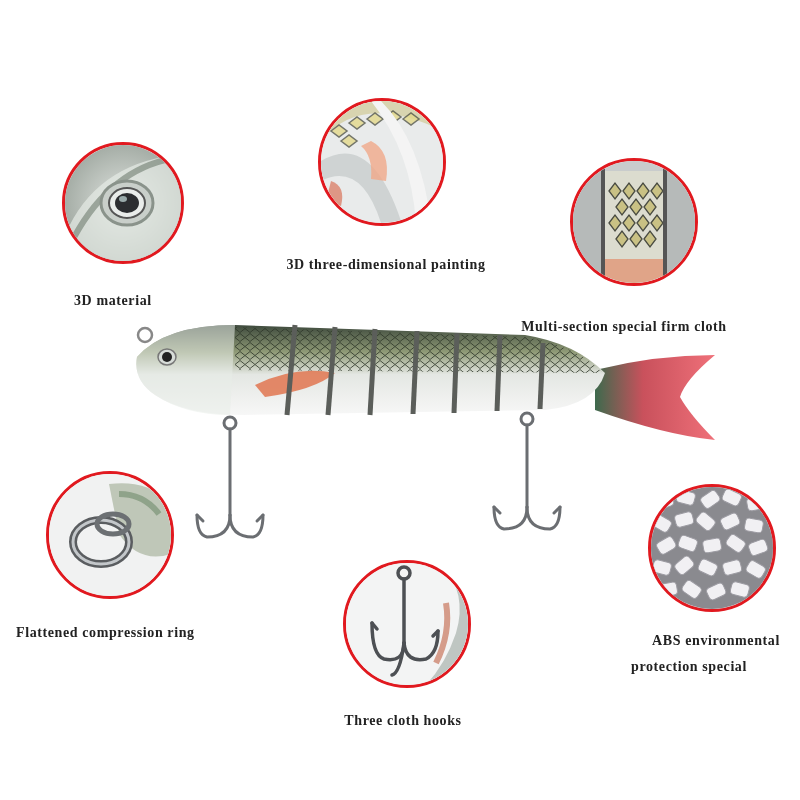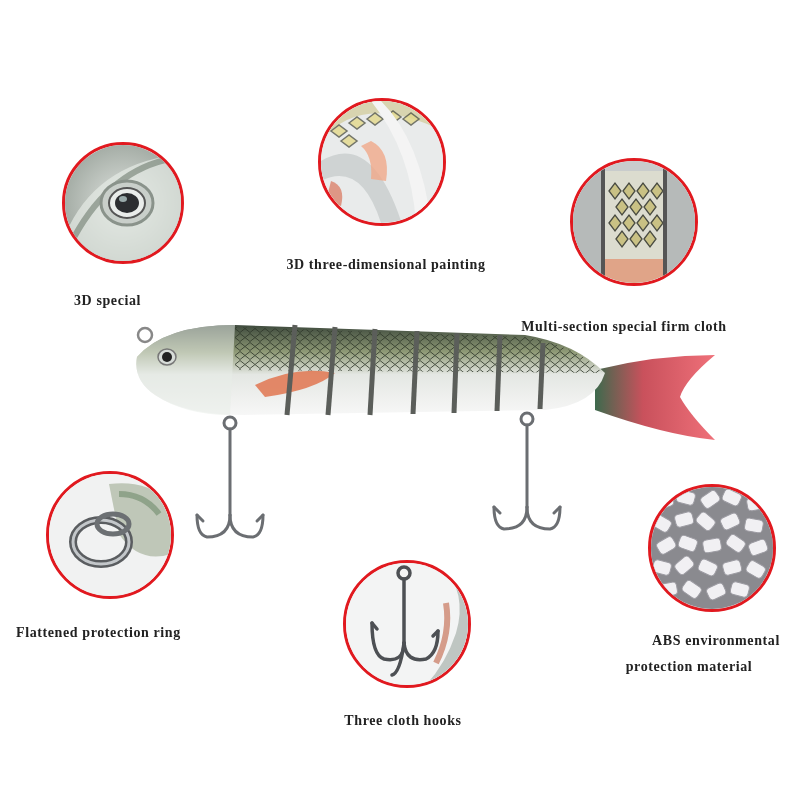--- a/index.html
+++ b/index.html
@@ -22,21 +22,21 @@
     </defs>
     <rect width="116" height="116" fill="url(#gEyeBg)"></rect>
     <path d="M0 90 Q30 20 110 10 L116 0 L116 116 L0 116Z" fill="#e6ebe6" opacity="0.7"></path>
     <path d="M5 100 Q40 30 100 15" stroke="#6f7d70" stroke-width="6" fill="none" opacity="0.6"></path>
     <ellipse cx="62" cy="58" rx="26" ry="22" fill="#c9cfca" stroke="#8a938b" stroke-width="3"></ellipse>
     <ellipse cx="62" cy="58" rx="18" ry="15" fill="#e9ecea" stroke="#555" stroke-width="2"></ellipse>
     <ellipse cx="62" cy="58" rx="12" ry="10" fill="#2b2d30"></ellipse>
     <ellipse cx="58" cy="54" rx="4" ry="3" fill="#9aa"></ellipse>
   </svg>
 </div>
-<div class="label" style="left:74px;top:278px;">3D special</div>
+<div class="label" style="left:74px;top:278px;">3D material</div>
 
 <div class="circle" style="left:318px;top:98px;width:128px;height:128px;">
   <svg width="122" height="122" viewBox="0 0 122 122">
     <rect width="122" height="122" fill="#e9ebeb"></rect>
     <path d="M0 40 Q40 -10 122 30 L122 0 L0 0Z" fill="#d8d4b0"></path>
     <g stroke="#55584a" stroke-width="1.5" fill="#e3d98a" opacity="0.8">
       <path d="M10 30 l8 -6 l8 6 l-8 6z"></path>
         <path d="M28 22 l8 -6 l8 6 l-8 6z"></path>
         <path d="M46 18 l8 -6 l8 6 l-8 6z"></path>
       <path d="M64 16 l8 -6 l8 6 l-8 6z"></path>
@@ -146,21 +146,21 @@
 <div class="circle" style="left:46px;top:471px;width:128px;height:128px;">
   <svg width="122" height="122" viewBox="0 0 122 122">
     <rect width="122" height="122" fill="#f1f2f2"></rect>
     <path d="M60 10 Q100 5 122 30 L122 80 Q90 90 70 60Z" fill="#bfc7b8"></path>
     <path d="M70 20 Q95 20 110 40" stroke="#6f8a6a" stroke-width="6" fill="none" opacity="0.6"></path>
     <ellipse cx="52" cy="68" rx="28" ry="22" fill="none" stroke="#5a5d60" stroke-width="8"></ellipse>
     <ellipse cx="52" cy="68" rx="28" ry="22" fill="none" stroke="#c3c7ca" stroke-width="3"></ellipse>
     <ellipse cx="64" cy="50" rx="16" ry="10" fill="none" stroke="#6c7073" stroke-width="5"></ellipse>
   </svg>
 </div>
-<div class="label" style="left:16px;top:610px;">Flattened protection ring</div>
+<div class="label" style="left:16px;top:610px;">Flattened compression ring</div>
 
 <div class="circle" style="left:343px;top:560px;width:128px;height:128px;">
   <svg width="122" height="122" viewBox="0 0 122 122">
     <rect width="122" height="122" fill="#f3f4f4"></rect>
     <path d="M95 0 Q122 30 110 70 Q100 100 80 122 L122 122 L122 0Z" fill="#bfc6c2"></path>
     <path d="M100 40 Q105 70 90 100" stroke="#c7765c" stroke-width="6" fill="none" opacity="0.7"></path>
     <g stroke="#4d5054" stroke-width="3.5" fill="none" stroke-linecap="round">
       <circle cx="58" cy="10" r="6"></circle>
       <line x1="58" y1="16" x2="58" y2="80"></line>
       <path d="M58 80 Q58 100 38 96 Q26 92 26 60"></path>
@@ -198,13 +198,13 @@
       <rect x="72" y="74" width="18" height="13" rx="4" transform="rotate(-15 81 80)"></rect>
       <rect x="96" y="76" width="18" height="13" rx="4" transform="rotate(30 105 82)"></rect>
       <rect x="8" y="96" width="18" height="13" rx="4" transform="rotate(-10 17 102)"></rect>
       <rect x="32" y="96" width="18" height="13" rx="4" transform="rotate(35 41 102)"></rect>
       <rect x="56" y="98" width="18" height="13" rx="4" transform="rotate(-25 65 104)"></rect>
       <rect x="80" y="96" width="18" height="13" rx="4" transform="rotate(15 89 102)"></rect>
     </g>
   </svg>
 </div>
 <div class="label center" style="left:716px;top:618px;">ABS environmental</div>
-<div class="label center" style="left:689px;top:644px;">protection material</div>
+<div class="label center" style="left:689px;top:644px;">protection special</div>
 
 </body></html>

